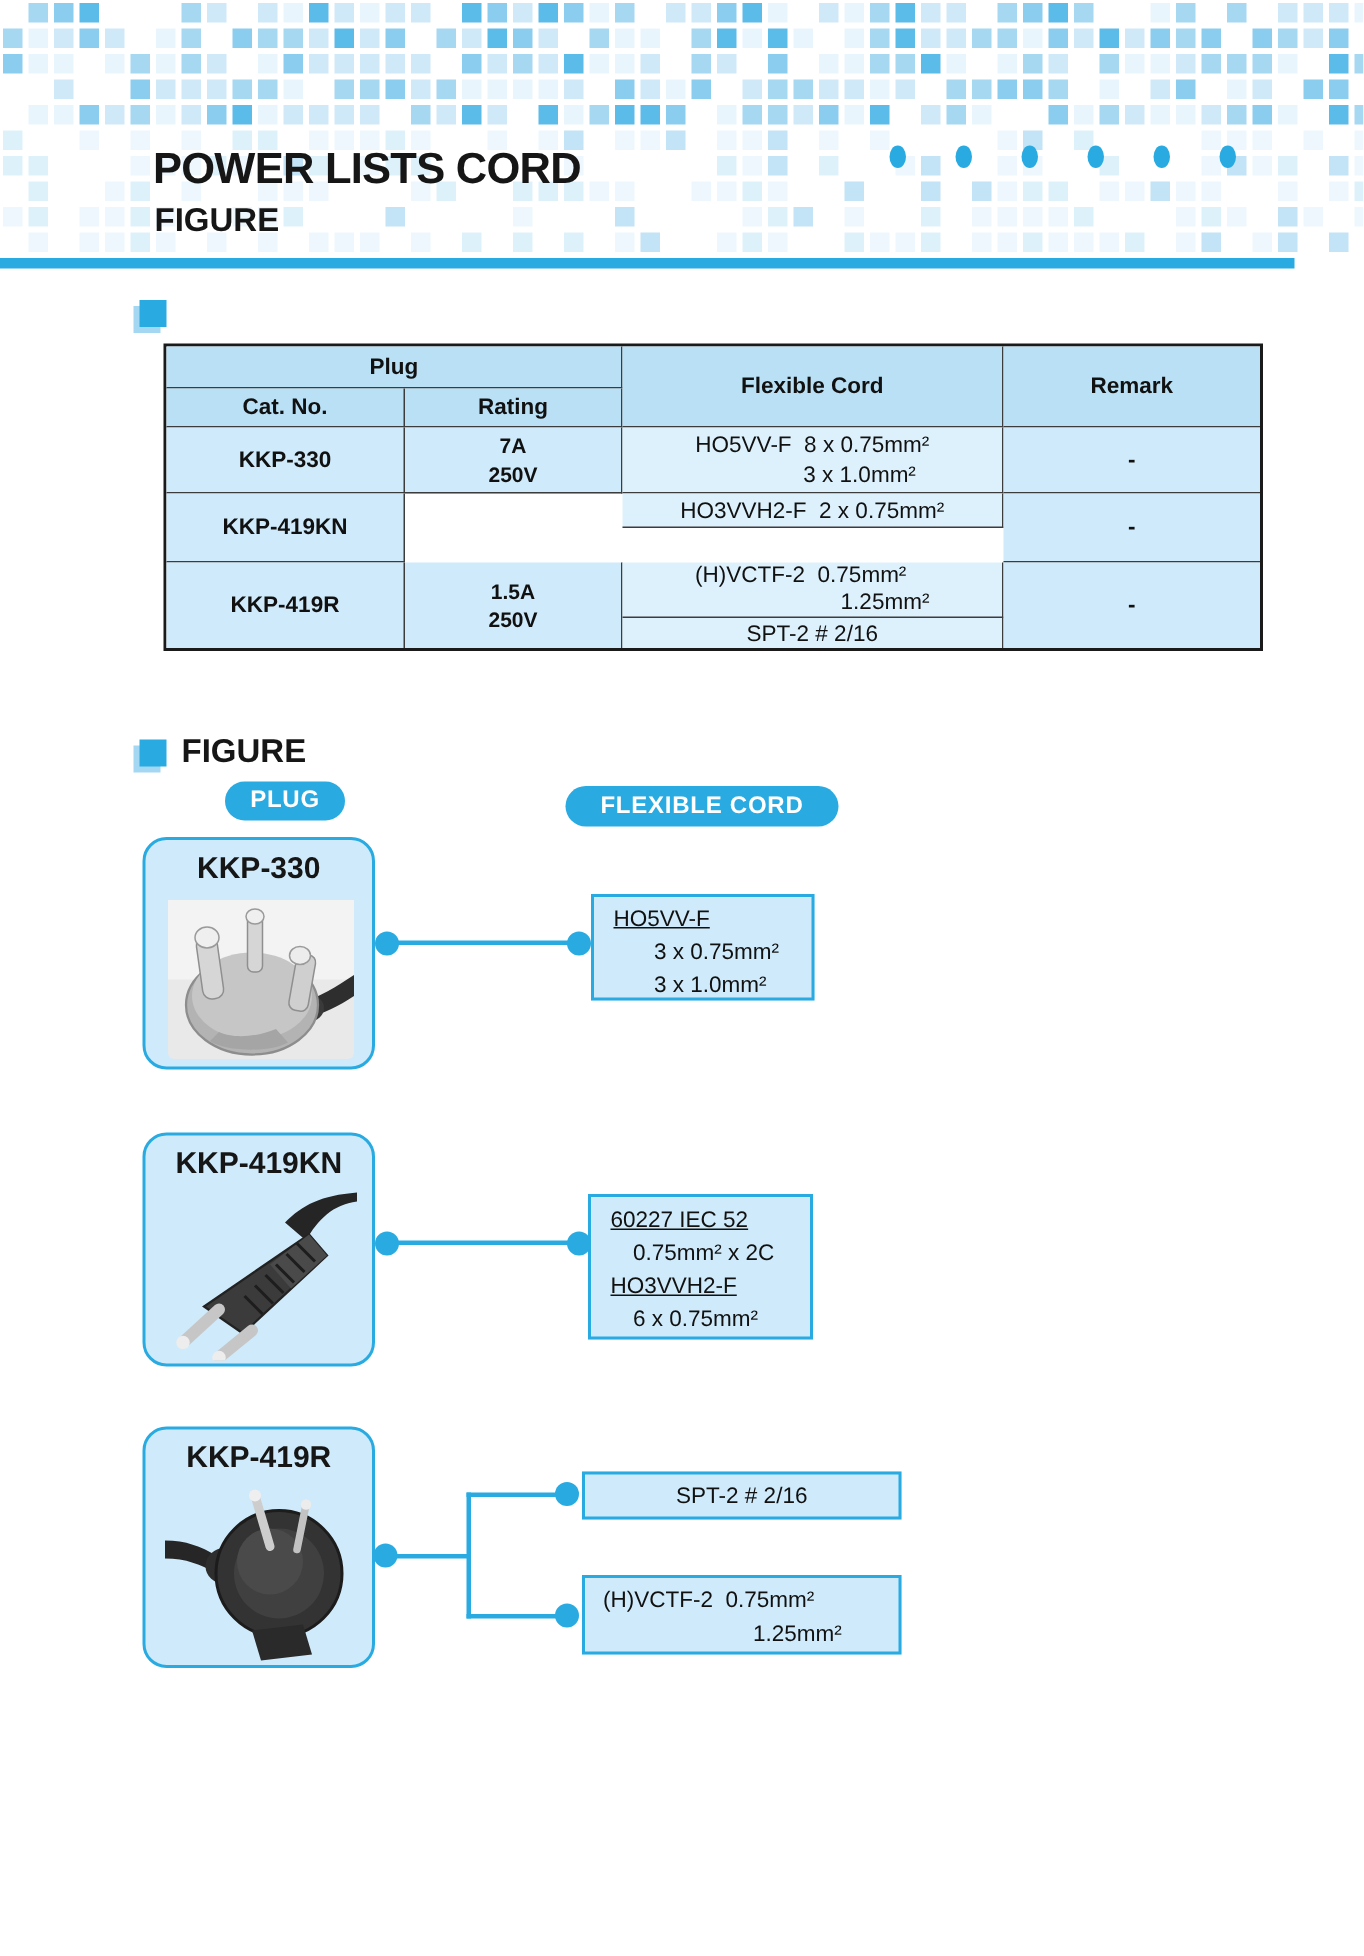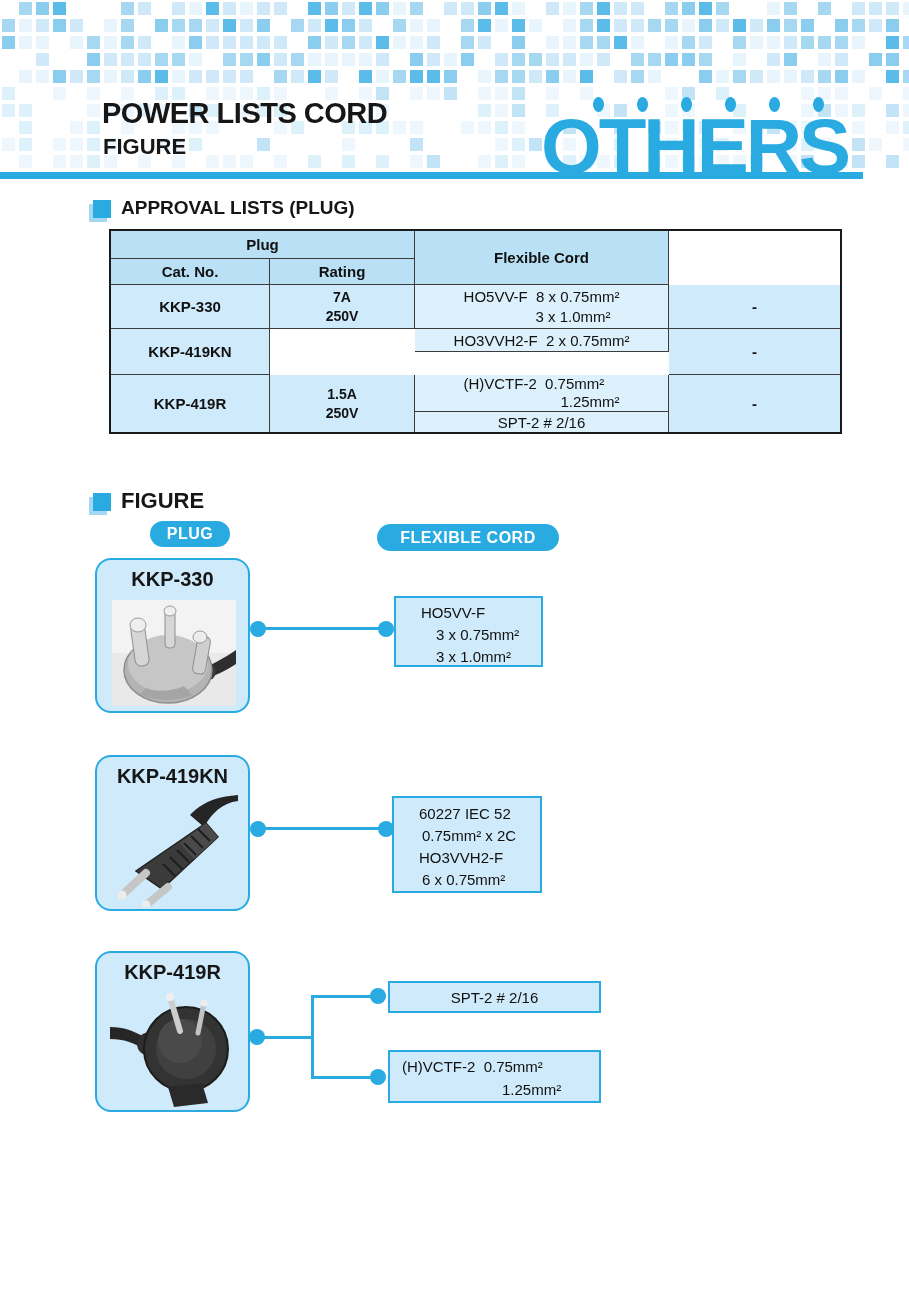--- a/index.html
+++ b/index.html
@@ -42,21 +42,21 @@
         background:#cfeafa;box-sizing:border-box;}
   .card-title{margin-top:8px;text-align:center;font-size:20px;font-weight:900;color:#161616;}
   .photo{position:absolute;left:13px;}
   
   .cline{position:absolute;background:#29abe2;}
   .cdot{position:absolute;width:16px;height:16px;border-radius:50%;background:#29abe2;}
   
   .cordbox{position:absolute;background:#cfeafa;border:2px solid #29abe2;
            box-sizing:border-box;font-size:15px;font-weight:500;color:#111;}
   .cordbox .ln{line-height:22px;white-space:pre-wrap;}
-  .pl13{padding-left:25px;}.pl28{padding-left:28px;}.pl40{padding-left:40px;}
+  .pl13{padding-left:13px;text-decoration:underline;}.pl28{padding-left:28px;}.pl40{padding-left:40px;}
   .pl12{padding-left:12px;}.pl112{padding-left:112px;}
   .center-line{display:flex;align-items:center;justify-content:center;height:100%;}
 </style>
 </head>
 <body>
 
 <div id="page">
 
   <div id="mosaic">
       <i class="msq" style="left: 2px; top: 2px; background: rgb(255, 255, 255);"></i>
@@ -602,38 +602,39 @@
     </div>
   <div class="hdr-title">POWER LISTS CORD</div>
   <div class="hdr-sub">FIGURE</div>
   <div class="hdr-line"></div>
   <i class="dot" style="left:593px"></i>
   <i class="dot" style="left:637px"></i>
   <i class="dot" style="left:681px"></i>
   <i class="dot" style="left:725px"></i>
   <i class="dot" style="left:769px"></i>
   <i class="dot" style="left:813px"></i>
-  <div class="others">OTHERS</div>
 
   <span class="sec-bullet" style="left:93px;top:200px"></span>
-  <span class="sec-title" style="left:121px;top:197px;font-size:19px">APPROVAL LISTS (PLUG)</span>
 
   <div id="tbl">
 
     <div class="cell hd" style="left:0;top:0;width:304px;height:28px">
       <span>Plug</span>
       </div>
     <div class="cell hd" style="left:0;top:28px;width:159px;height:26px">
       <span>Cat. No.</span>
       </div>
     <div class="cell hd" style="left:159px;top:28px;width:145px;height:26px">
       <span>Rating</span>
       </div>
     <div class="cell hd" style="left:304px;top:0;width:254px;height:54px">
       <span>Flexible Cord</span>
+      </div>
+    <div class="cell hd last-col" style="left:558px;top:0;width:171px;height:54px">
+      <span>Remark</span>
       </div>
 
     <div class="cell dc b" style="left:0;top:54px;width:159px;height:44px">
       <span>KKP-330</span>
       </div>
     <div class="cell dc b" style="left:159px;top:54px;width:145px;height:44px;font-size:14px;line-height:19px">
       <span>7A</span>
       <span>250V</span>
       </div>
     <div class="cell sc" style="left:304px;top:54px;width:254px;height:44px">

